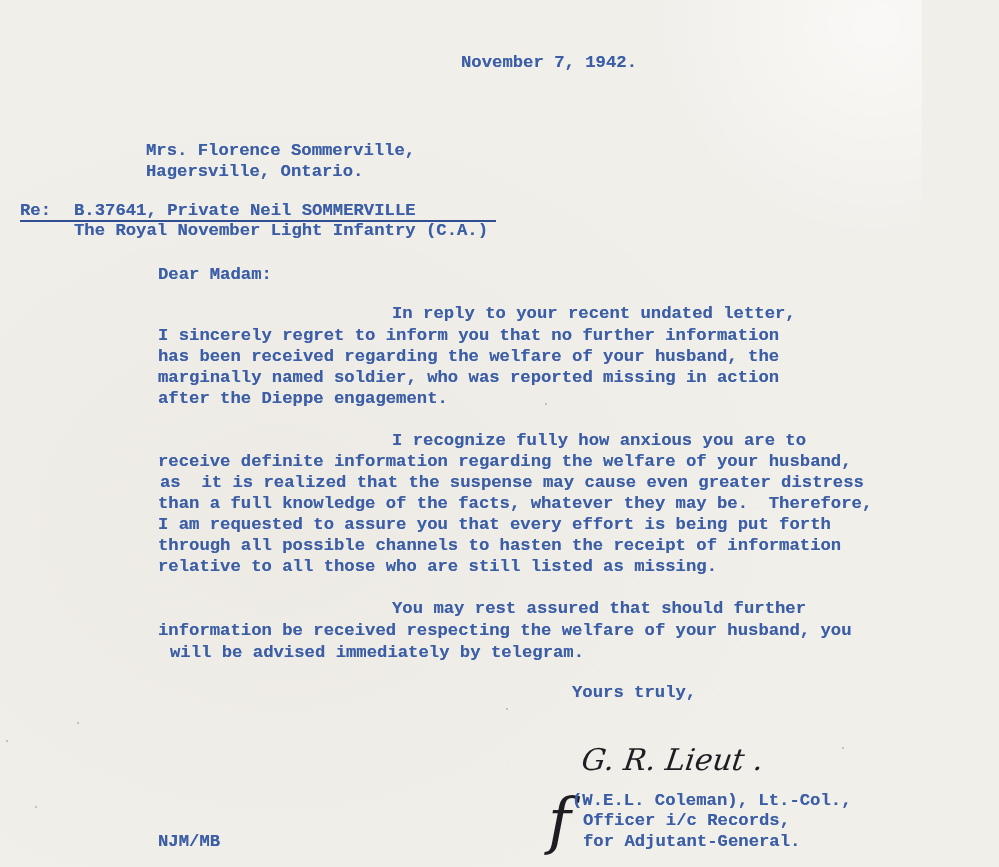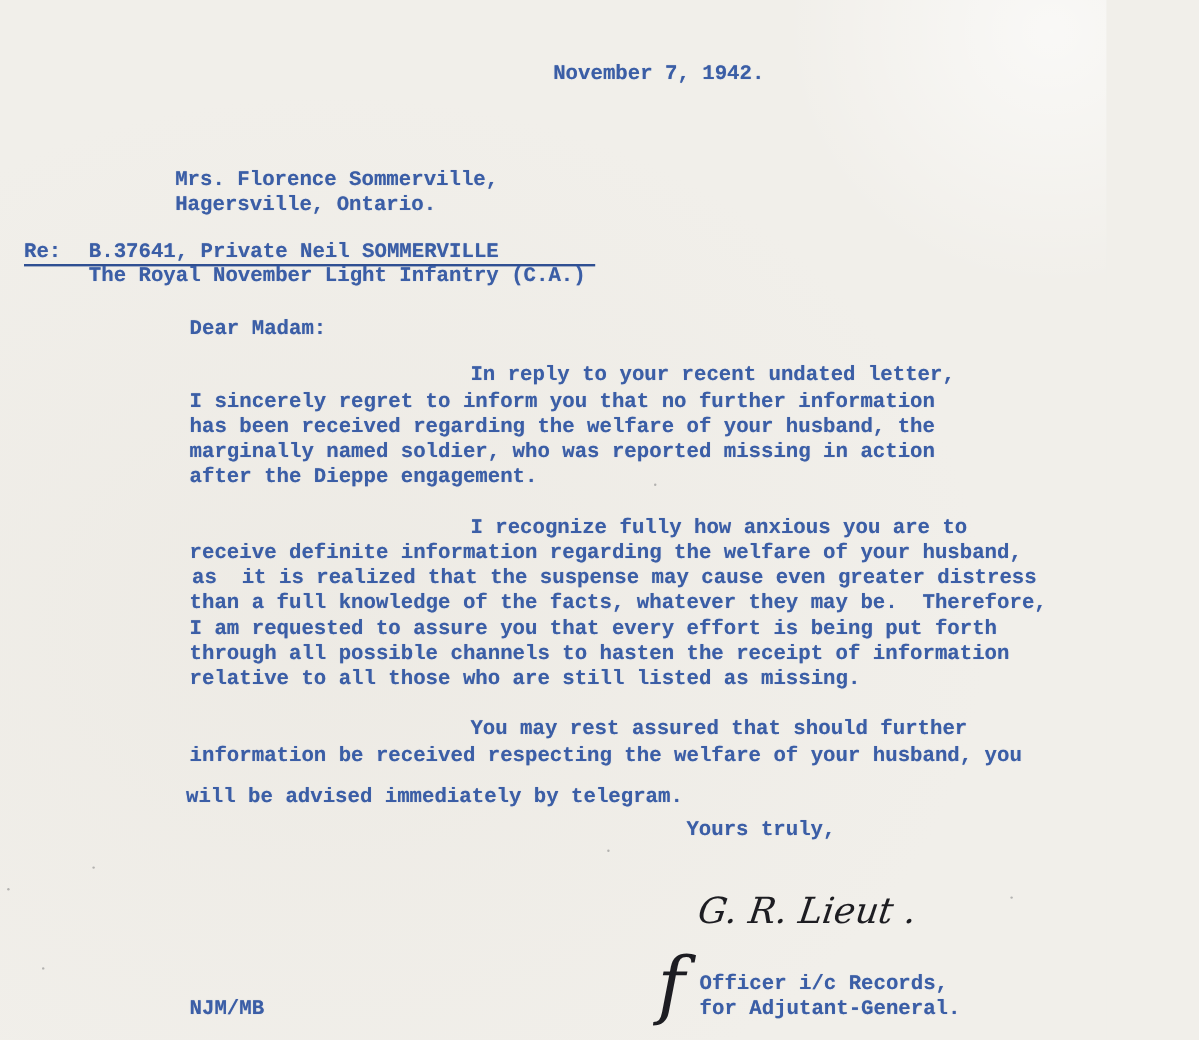--- a/index.html
+++ b/index.html
@@ -94,28 +94,29 @@
     <div class="type" style="left:160px; top:472px;">as  it is realized that the suspense may cause even greater distress</div>
     <div class="type" style="left:158px; top:493px;">than a full knowledge of the facts, whatever they may be.  Therefore,</div>
     <div class="type" style="left:158px; top:514px;">I am requested to assure you that every effort is being put forth</div>
     <div class="type" style="left:158px; top:535px;">through all possible channels to hasten the receipt of information</div>
     <div class="type" style="left:158px; top:556px;">relative to all those who are still listed as missing.</div>
   </div>
 
   <div>
     <div class="type" style="left:392px; top:598px;">You may rest assured that should further</div>
     <div class="type" style="left:158px; top:620px;">information be received respecting the welfare of your husband, you</div>
-    <div class="type" style="left:155px; top:642px;margin-top:12px;">will be advised immediately by telegram.</div>
+    <div class="type" style="left:170px; top:642px;">will be advised immediately by telegram.</div>
   </div>
 
   <div class="type" style="left:572px; top:682px;">Yours truly,</div>
 
   <div class="signature" style="left:582px; top:742px;">G. R. Lieut .</div>
   <div class="sig-flourish" style="left:548px; top:790px;">f</div>
 
+  <div class="type" style="left:572px; top:790px;">(W.E.L. Coleman), Lt.-Col.,</div>
   <div class="type" style="left:583px; top:810px;">Officer i/c Records,</div>
   <div class="type" style="left:583px; top:831px;">for Adjutant-General.</div>
 
   <div class="type" style="left:158px; top:831px;">NJM/MB</div>
 
   <div class="speck" style="left:6px; top:740px;"></div>
   <div class="speck" style="left:77px; top:722px;"></div>
   <div class="speck" style="left:35px; top:806px;"></div>
   <div class="speck" style="left:545px; top:403px;"></div>
   <div class="speck" style="left:506px; top:708px;"></div>

